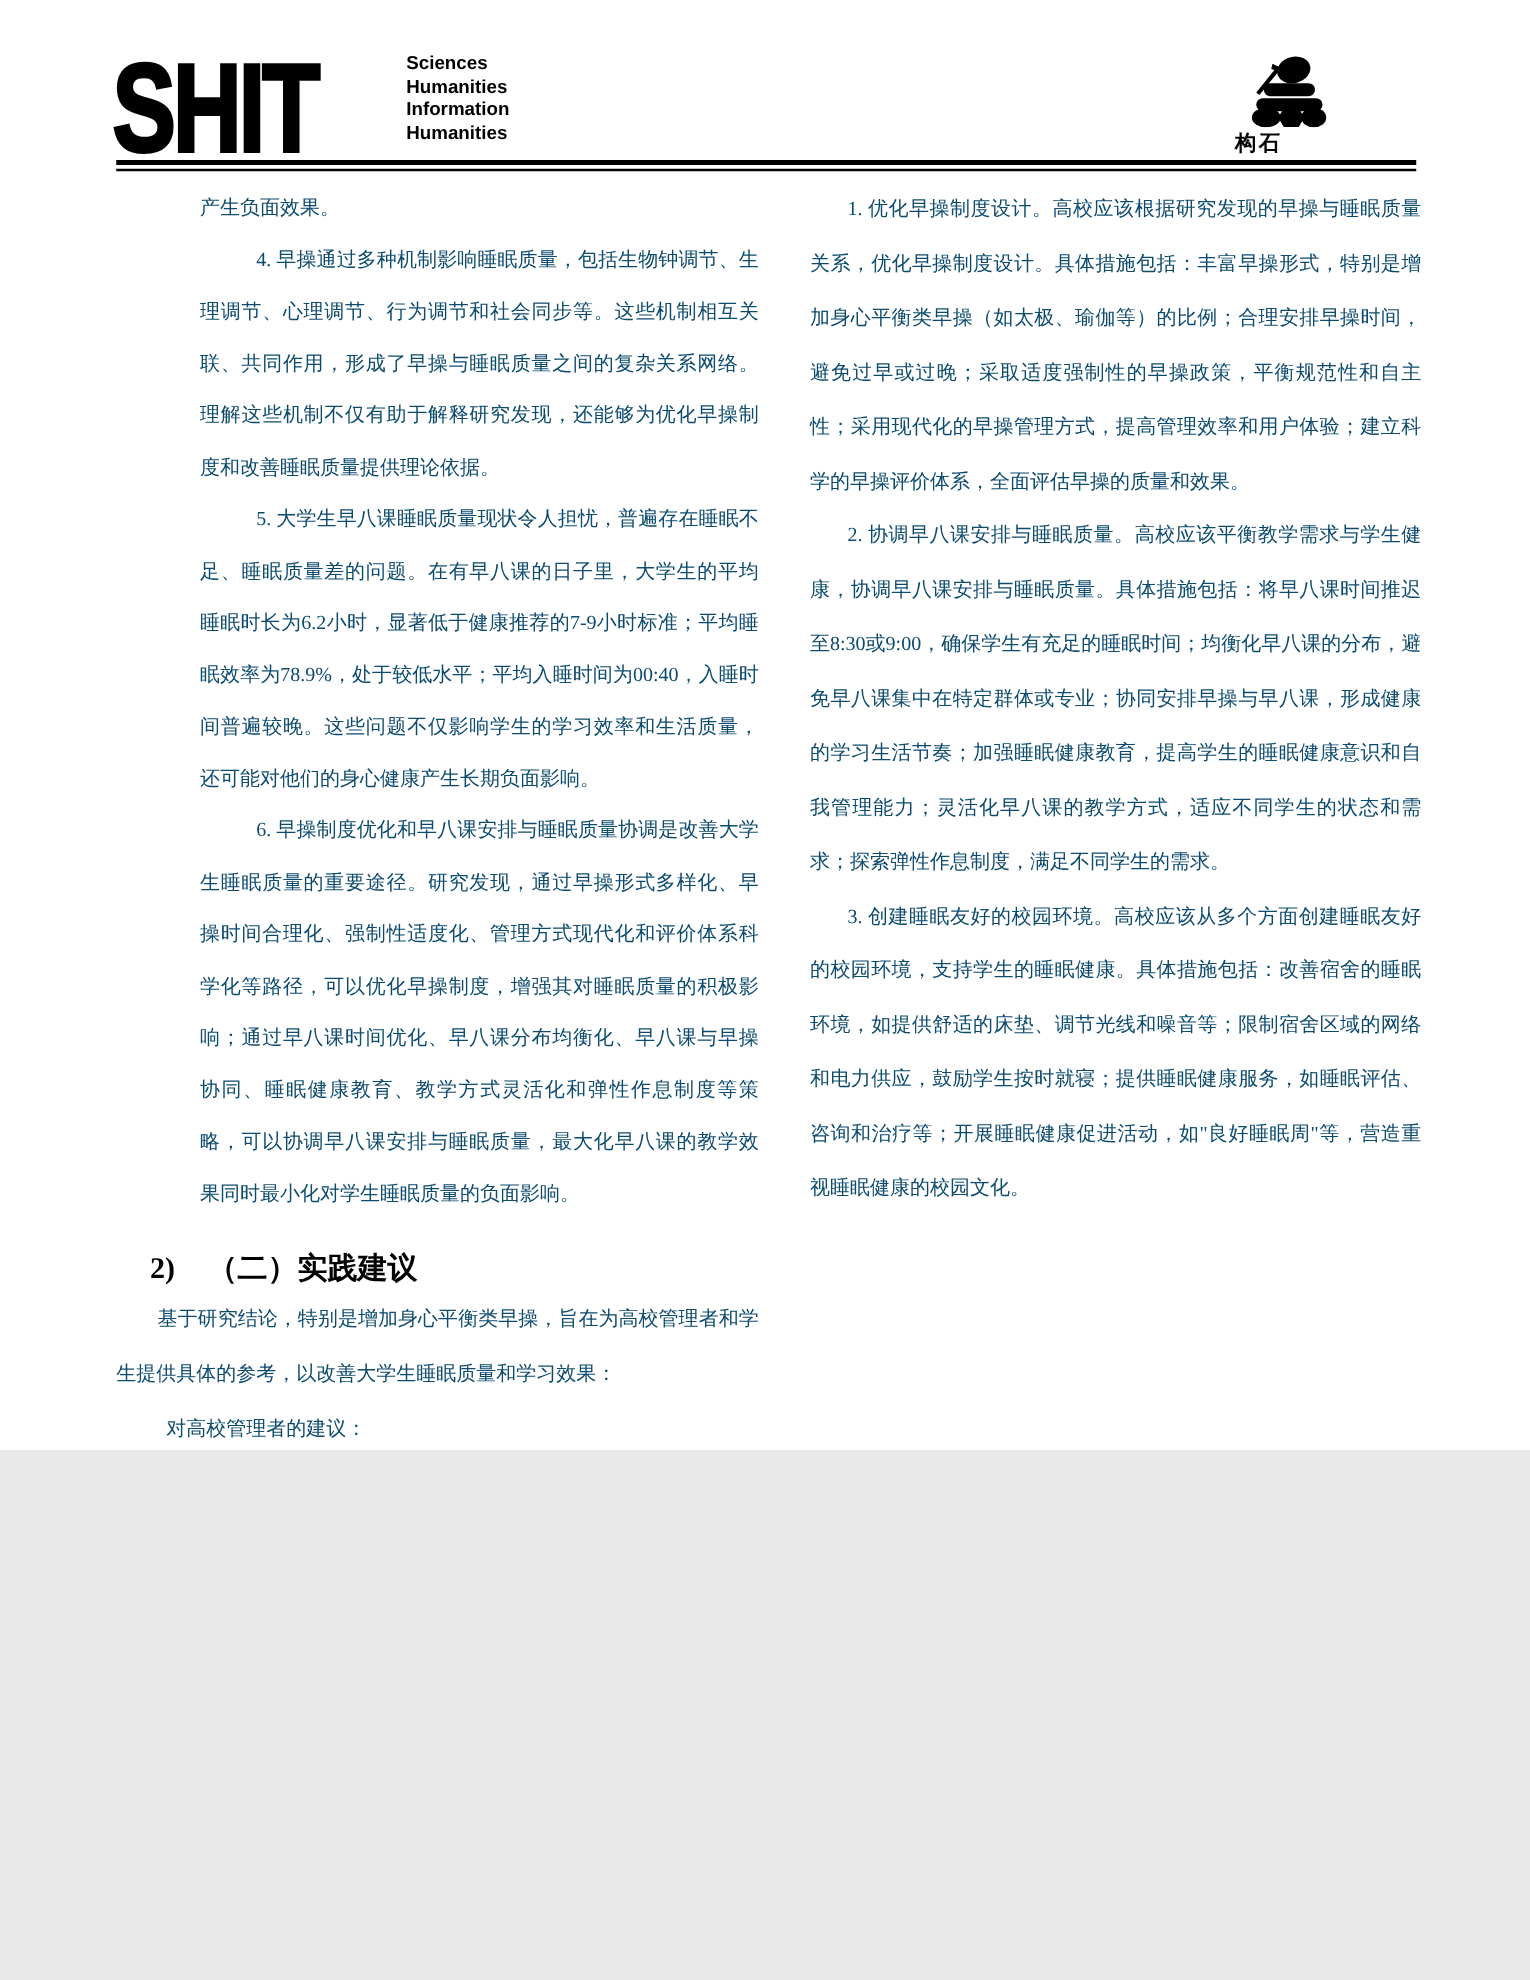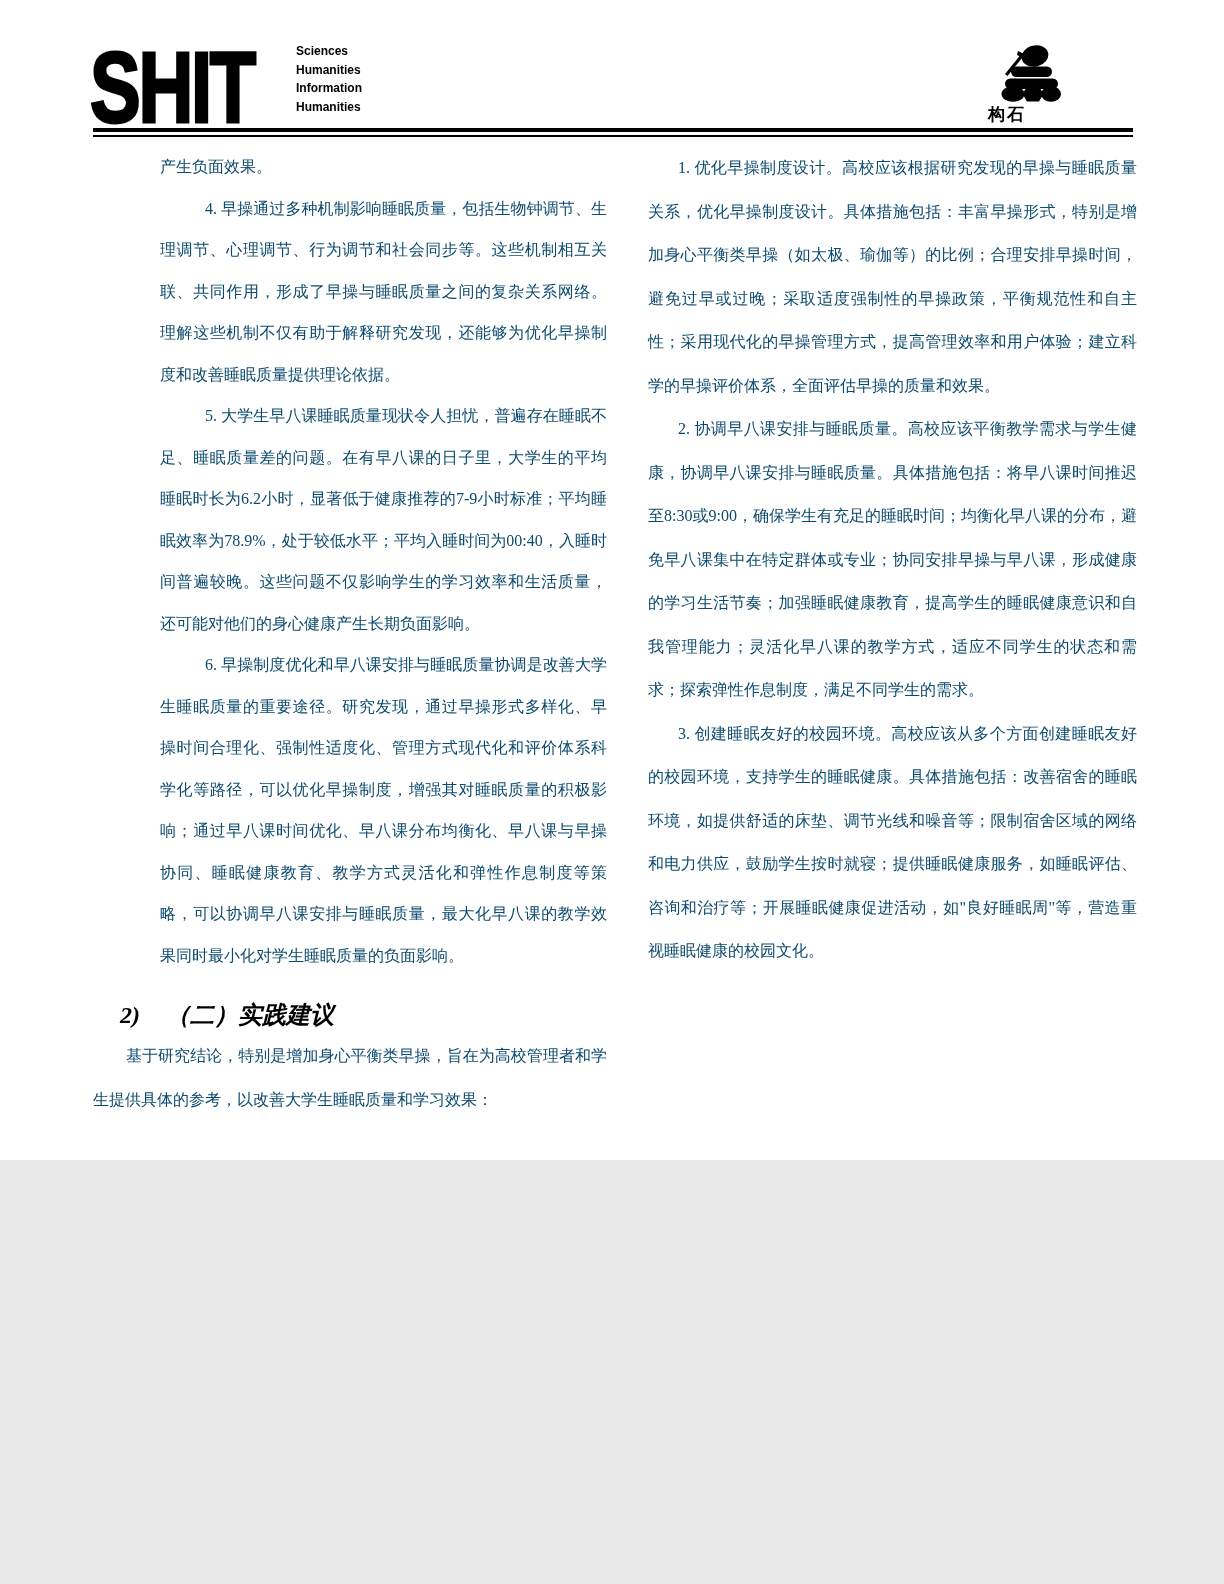--- a/index.html
+++ b/index.html
@@ -11,23 +11,23 @@
 
   
   .wordmark {
     position:absolute; left:90px; top:37px;
     font-family:"Liberation Sans","DejaVu Sans",sans-serif;
     font-weight:bold; font-size:100px; line-height:1; letter-spacing:-3px;
     transform:scaleX(0.76); transform-origin:left top;
     -webkit-text-stroke:3px #000; color:#000; white-space:nowrap;
   }
   .brand-lines {
-    position:absolute; left:296px; top:42px;
+    position:absolute; left:325px; top:42px;
     font-family:"Liberation Sans","DejaVu Sans",sans-serif;
-    font-weight:bold; font-size:12px; line-height:18.6px; color:#000;
+    font-weight:bold; font-size:15px; line-height:18.6px; color:#000;
   }
   .org-logo { position:absolute; left:988px; top:44px; width:84px; text-align:left; }
   .org-logo svg { display:block; margin:0 auto; }
   .org-label {
     margin-top:1px; font-family:"Liberation Sans","DejaVu Sans",sans-serif;
     font-weight:bold; font-size:17px; letter-spacing:2px; color:#000;
   }
   .rule { position:absolute; left:93px; top:128px; width:1040px; }
   .rule .thick { height:4px; background:#000; }
   .rule .gap   { height:3px; background:transparent; }
@@ -38,21 +38,21 @@
   .col-left  { left:93px;  width:514px; }
   .col-right { left:648px; width:489px; }
 
   p { margin:0; text-align:justify; font-size:16px; color:#0c4a6e; }
 
   .col-left .blk { margin-left:67px; line-height:41.5px; }
   .col-left .blk.ind { text-indent:45px; }
 
   .subheading {
     margin:24px 0 0 27px; font-size:24px; line-height:30px;
-    font-weight:bold; font-style:italic; color:#000; text-align:left;
+    font-weight:bold; color:#000; text-align:left;
   }
   .subheading .num { display:inline-block; margin-right:26px; }
 
   .col-left .after0 { margin-top:4px; line-height:44px; text-indent:33px; }
   .col-left .after1 { line-height:44px; text-indent:40px; }
 
   .col-right .item { line-height:43.5px; text-indent:30px; }
   .col-right .table-note { margin-top:26px; line-height:43.5px; text-indent:29px; }
 </style>
 </head>
@@ -99,20 +99,21 @@
     <p class="blk">产生负面效果。</p>
     <p class="blk ind">4. 早操通过多种机制影响睡眠质量，包括生物钟调节、生理调节、心理调节、行为调节和社会同步等。这些机制相互关联、共同作用，形成了早操与睡眠质量之间的复杂关系网络。理解这些机制不仅有助于解释研究发现，还能够为优化早操制度和改善睡眠质量提供理论依据。</p>
     <p class="blk ind">5. 大学生早八课睡眠质量现状令人担忧，普遍存在睡眠不足、睡眠质量差的问题。在有早八课的日子里，大学生的平均睡眠时长为6.2小时，显著低于健康推荐的7-9小时标准；平均睡眠效率为78.9%，处于较低水平；平均入睡时间为00:40，入睡时间普遍较晚。这些问题不仅影响学生的学习效率和生活质量，还可能对他们的身心健康产生长期负面影响。</p>
     <p class="blk ind">6. 早操制度优化和早八课安排与睡眠质量协调是改善大学生睡眠质量的重要途径。研究发现，通过早操形式多样化、早操时间合理化、强制性适度化、管理方式现代化和评价体系科学化等路径，可以优化早操制度，增强其对睡眠质量的积极影响；通过早八课时间优化、早八课分布均衡化、早八课与早操协同、睡眠健康教育、教学方式灵活化和弹性作息制度等策略，可以协调早八课安排与睡眠质量，最大化早八课的教学效果同时最小化对学生睡眠质量的负面影响。</p>
 
     <h3 class="subheading">
       <span class="num">2)</span><span>（二）实践建议</span>
     </h3>
 
     <p class="after0">基于研究结论，特别是增加身心平衡类早操，旨在为高校管理者和学生提供具体的参考，以改善大学生睡眠质量和学习效果：</p>
+    <p class="after1">对高校管理者的建议：</p>
   </section>
 
   <section class="col col-right">
     <p class="item">1. 优化早操制度设计。高校应该根据研究发现的早操与睡眠质量关系，优化早操制度设计。具体措施包括：丰富早操形式，特别是增加身心平衡类早操（如太极、瑜伽等）的比例；合理安排早操时间，避免过早或过晚；采取适度强制性的早操政策，平衡规范性和自主性；采用现代化的早操管理方式，提高管理效率和用户体验；建立科学的早操评价体系，全面评估早操的质量和效果。</p>
     <p class="item">2. 协调早八课安排与睡眠质量。高校应该平衡教学需求与学生健康，协调早八课安排与睡眠质量。具体措施包括：将早八课时间推迟至8:30或9:00，确保学生有充足的睡眠时间；均衡化早八课的分布，避免早八课集中在特定群体或专业；协同安排早操与早八课，形成健康的学习生活节奏；加强睡眠健康教育，提高学生的睡眠健康意识和自我管理能力；灵活化早八课的教学方式，适应不同学生的状态和需求；探索弹性作息制度，满足不同学生的需求。</p>
     <p class="item">3. 创建睡眠友好的校园环境。高校应该从多个方面创建睡眠友好的校园环境，支持学生的睡眠健康。具体措施包括：改善宿舍的睡眠环境，如提供舒适的床垫、调节光线和噪音等；限制宿舍区域的网络和电力供应，鼓励学生按时就寝；提供睡眠健康服务，如睡眠评估、咨询和治疗等；开展睡眠健康促进活动，如"良好睡眠周"等，营造重视睡眠健康的校园文化。</p>
   </section>
 
 </div>
 

